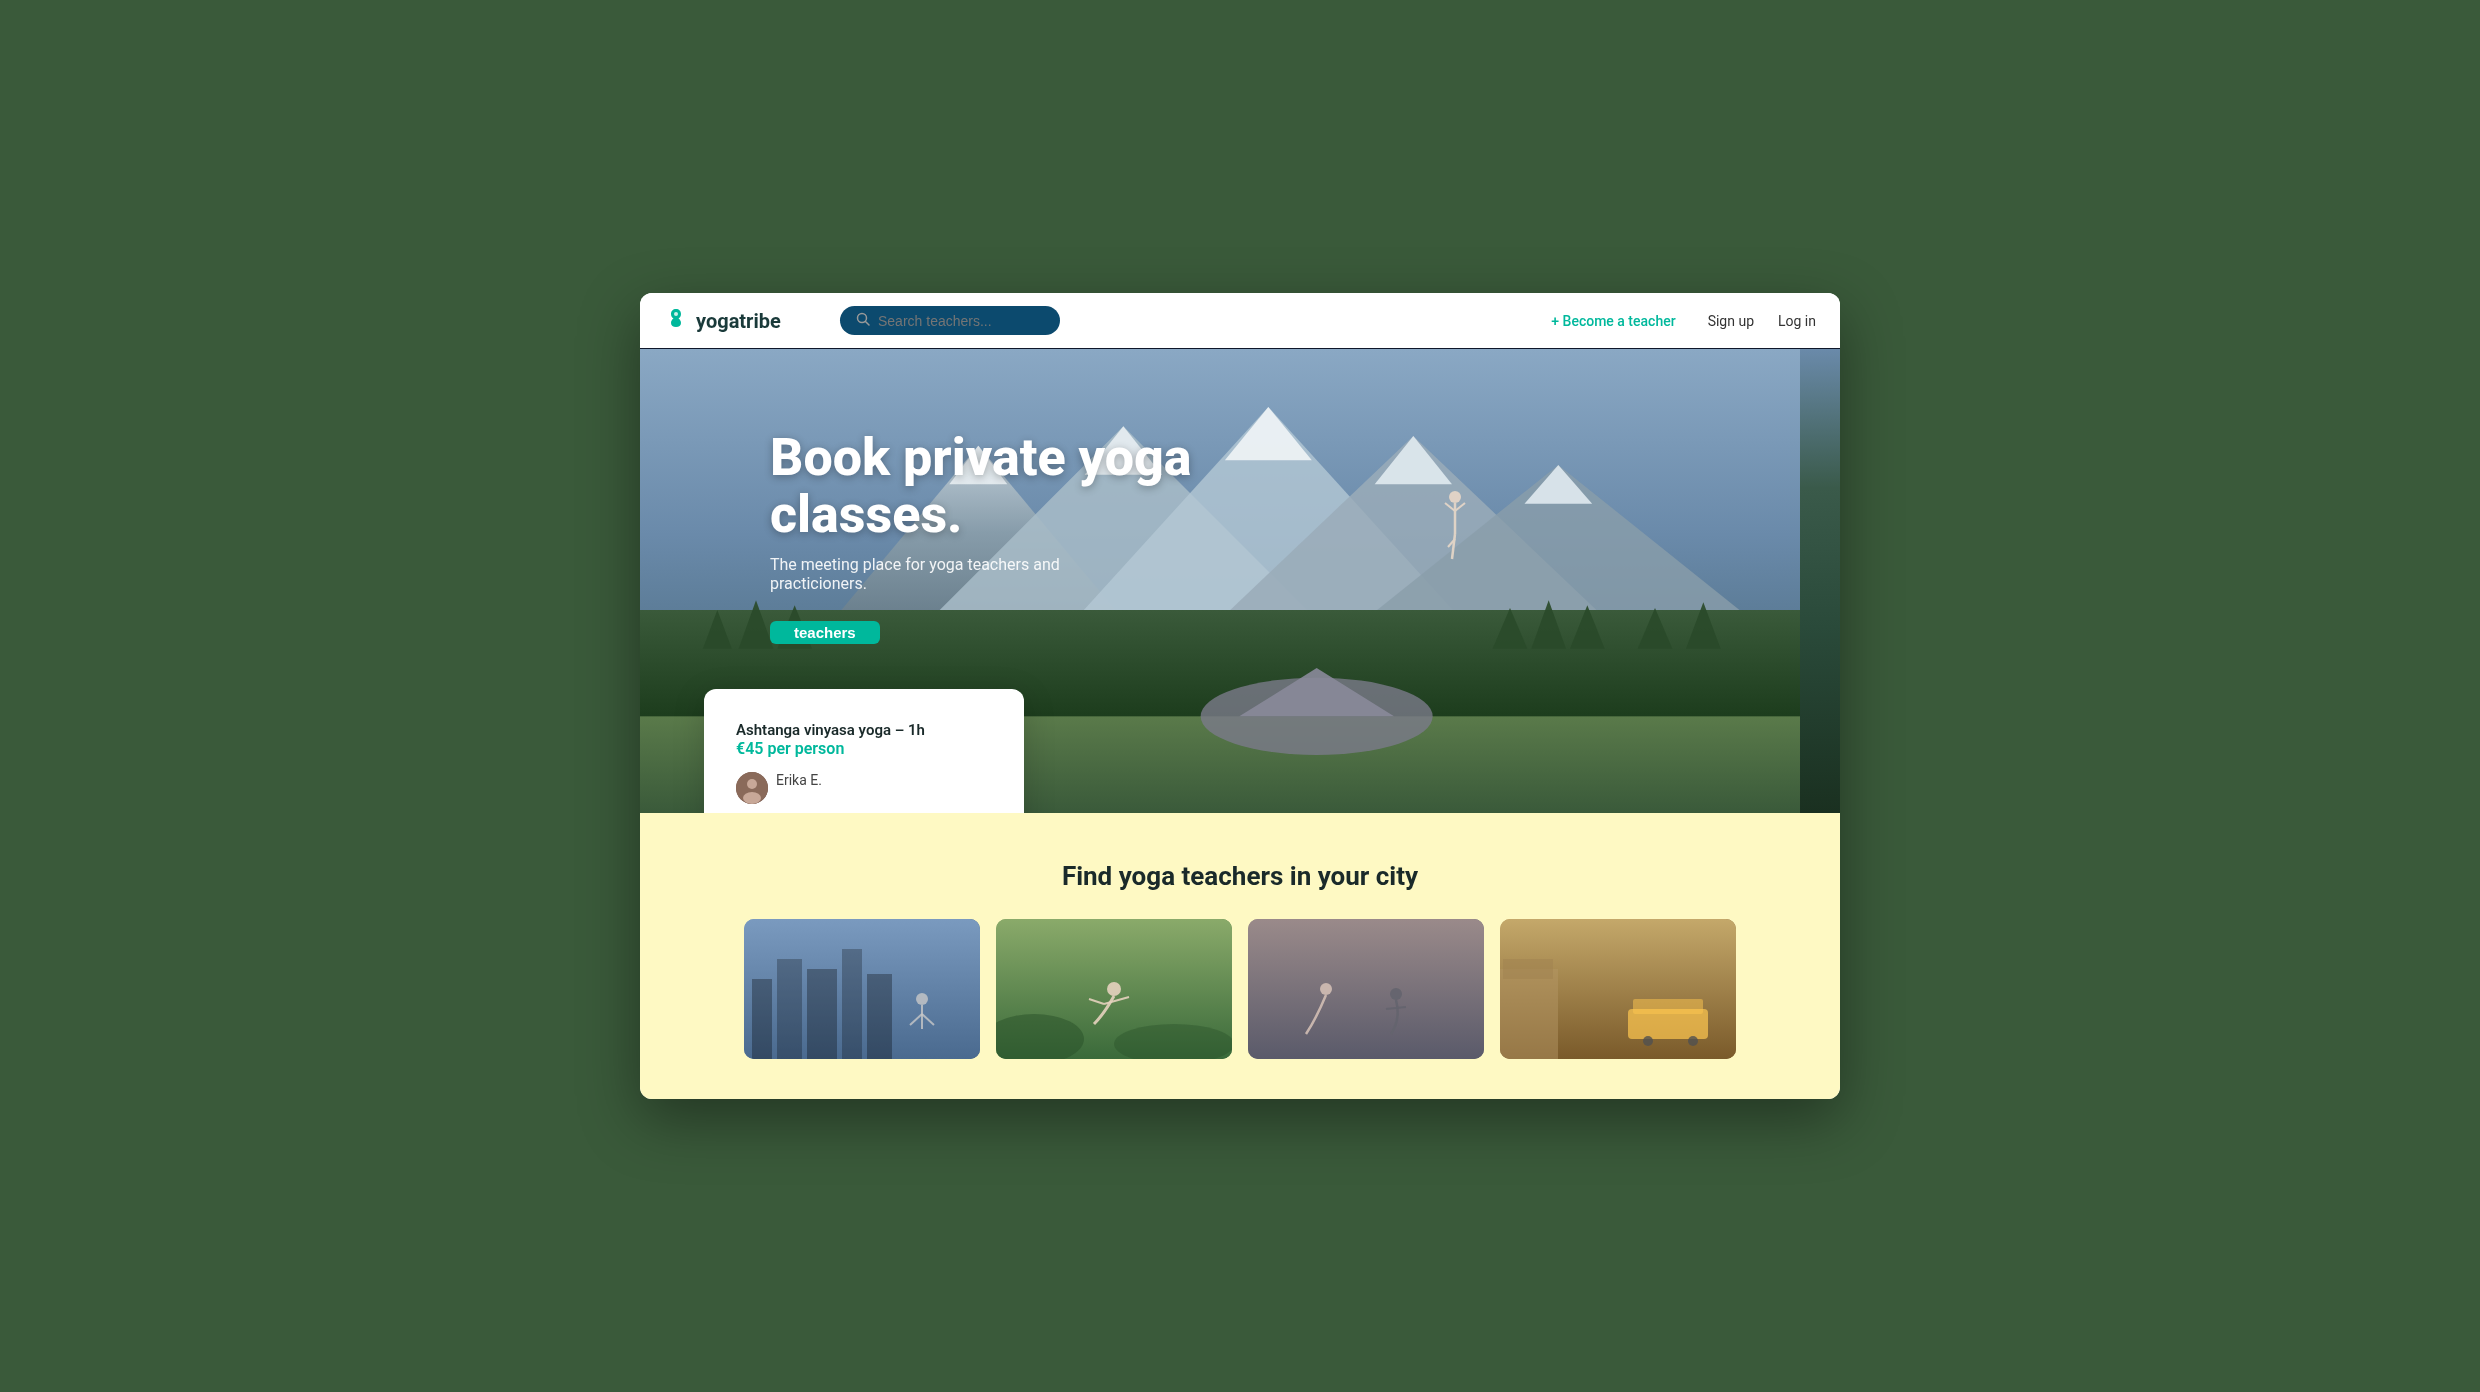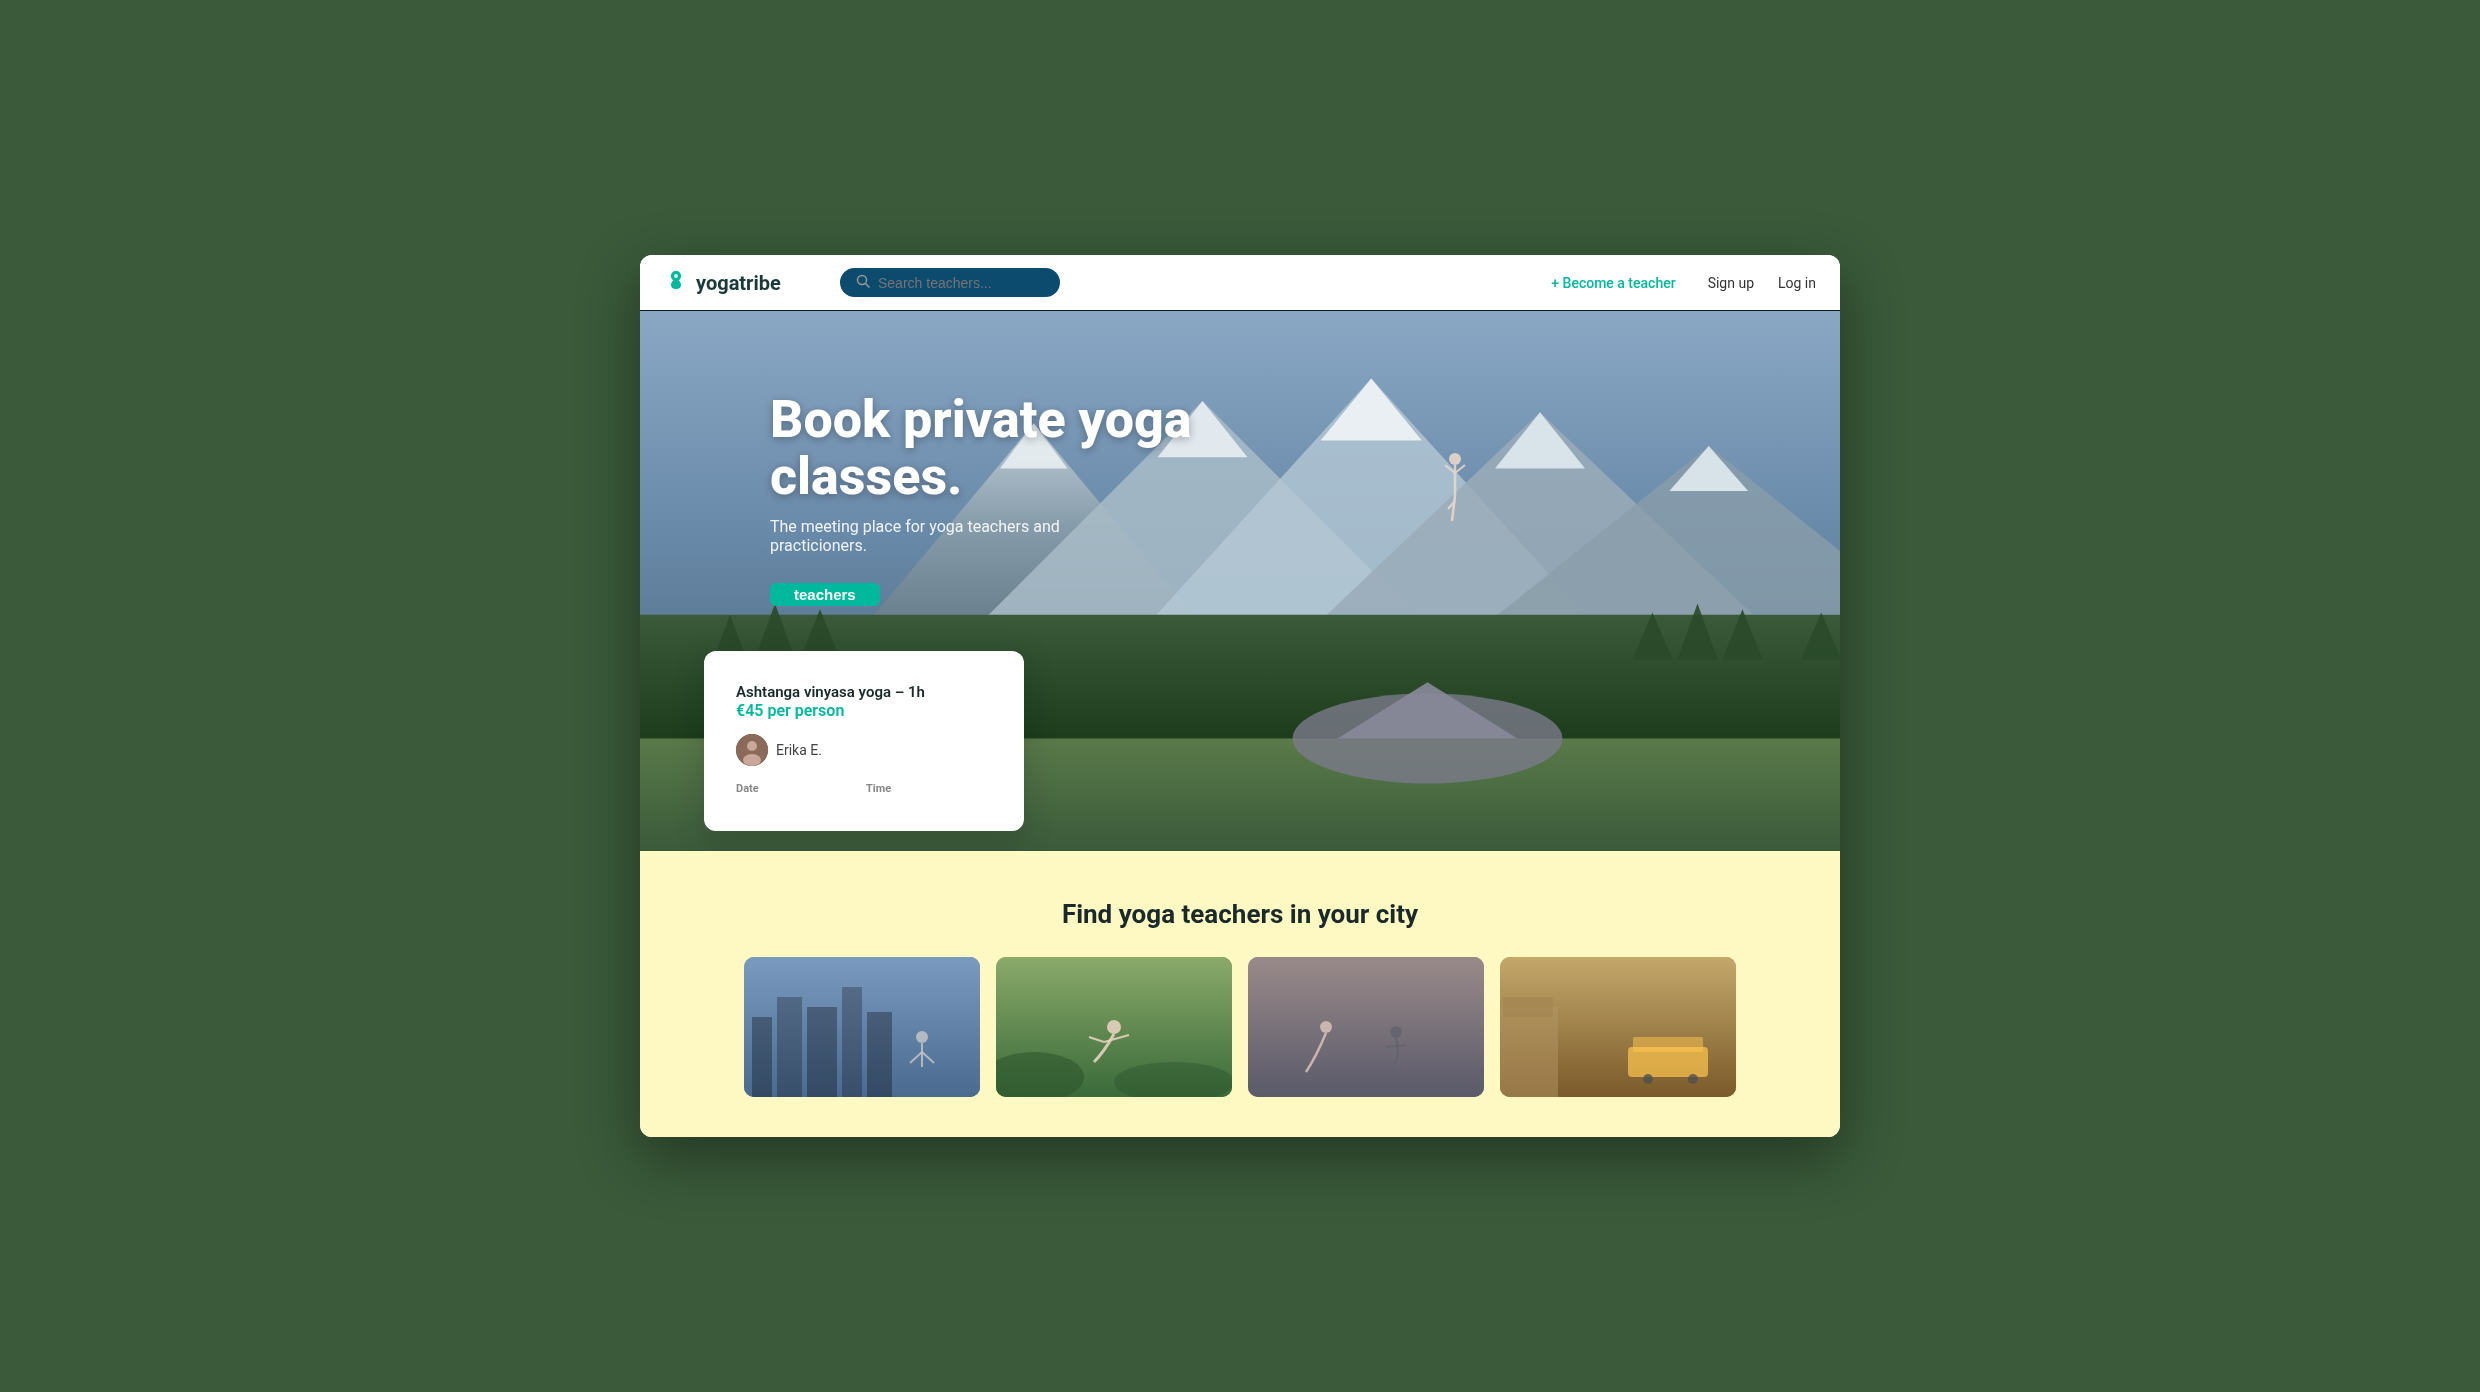--- a/index.html
+++ b/index.html
@@ -82,21 +82,21 @@
     .nav-login {
       font-size: 14px;
       color: #333;
       cursor: pointer;
       margin-left: 8px;
     }
 
     
     .hero {
       position: relative;
-      height: 540px;
+      height: 464px;
       background: linear-gradient(to bottom, #2a4a6a 0%, #1a3a2a 60%, #2a4a2a 100%);
       overflow: hidden;
     }
     .hero-bg {
       position: absolute;
       inset: 0;
       background:
         radial-gradient(ellipse at 50% 0%, rgba(100,140,180,0.6) 0%, transparent 60%),
         linear-gradient(180deg, #6a8aaa 0%, #3a5a4a 30%, #2a4a3a 60%, #1a3020 100%);
     }
@@ -160,21 +160,21 @@
       font-weight: 600;
       color: #1a2a2a;
     }
     .booking-price {
       font-size: 16px;
       color: #00b89c;
       font-weight: 600;
     }
     .booking-teacher {
       display: flex;
-      align-items: center;
+      align-items: flex-start;
       gap: 8px;
       margin-top: 14px;
     }
     .teacher-avatar {
       width: 32px;
       height: 32px;
       border-radius: 50%;
       background: linear-gradient(135deg, #8a6a5a, #6a4a4a);
       display: flex;
       align-items: center;

